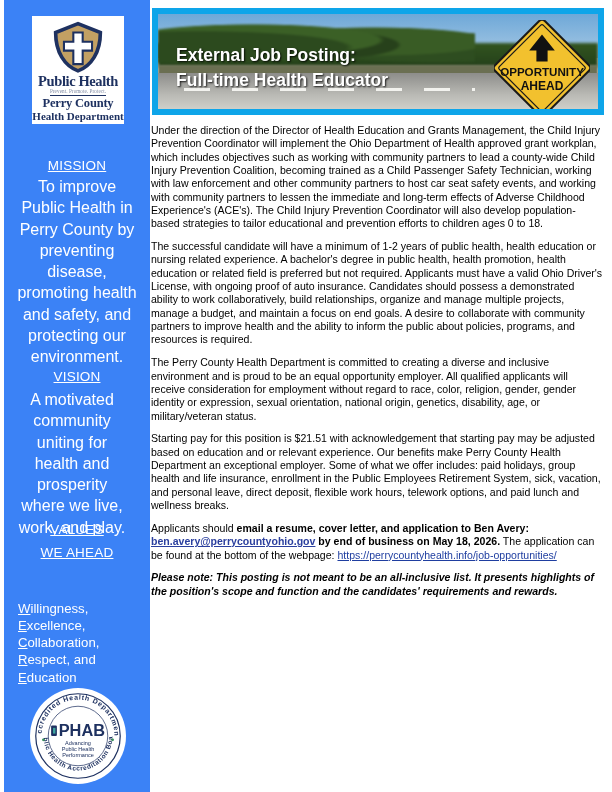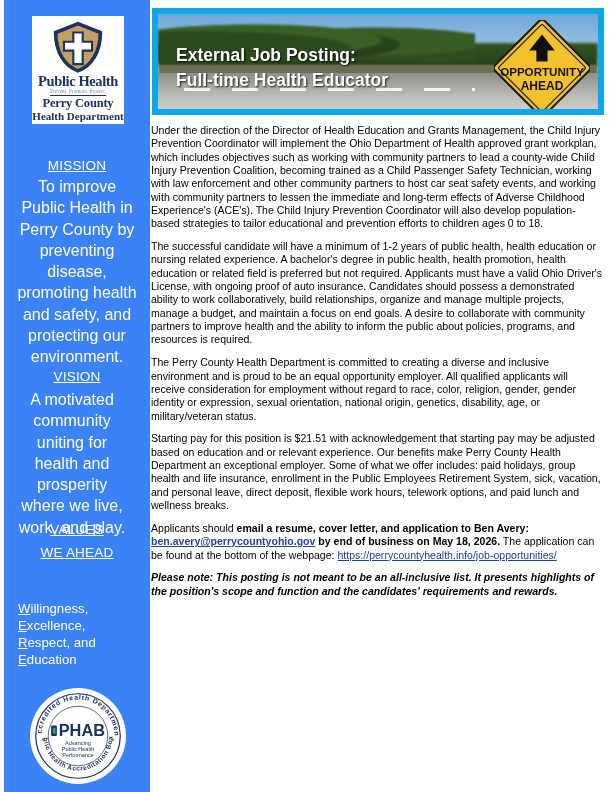--- a/index.html
+++ b/index.html
@@ -172,20 +172,21 @@
     <div id="mission-text" class="side-text">To improve Public Health in Perry County by preventing disease, promoting health and safety, and protecting our environment.</div>
 
     <div id="vision-head" class="side-head">VISION</div>
     <div id="vision-text" class="side-text">A motivated community uniting for health and prosperity where we live, work, and play.</div>
 
     <div id="values-head" class="side-head">VALUES</div>
     <div id="wecare-head" class="side-head">WE AHEAD</div>
     <ul id="values-list">
         <li><span class="ul1">W</span><span>illingness,</span></li>
         <li><span class="ul1">E</span><span>xcellence,</span></li>
+        <li><span class="ul1">C</span><span>ollaboration,</span></li>
         <li><span class="ul1">R</span><span>espect, and</span></li>
         <li><span class="ul1">E</span><span>ducation</span></li>
       </ul>
 
     <div class="phab">
       <svg viewBox="0 0 200 200" width="96" height="96">
         <defs>
           <path id="arcTop" d="M 24 100 A 76 76 0 0 1 176 100"></path>
           <path id="arcBot" d="M 28 100 A 72 72 0 0 0 172 100"></path>
         </defs>

